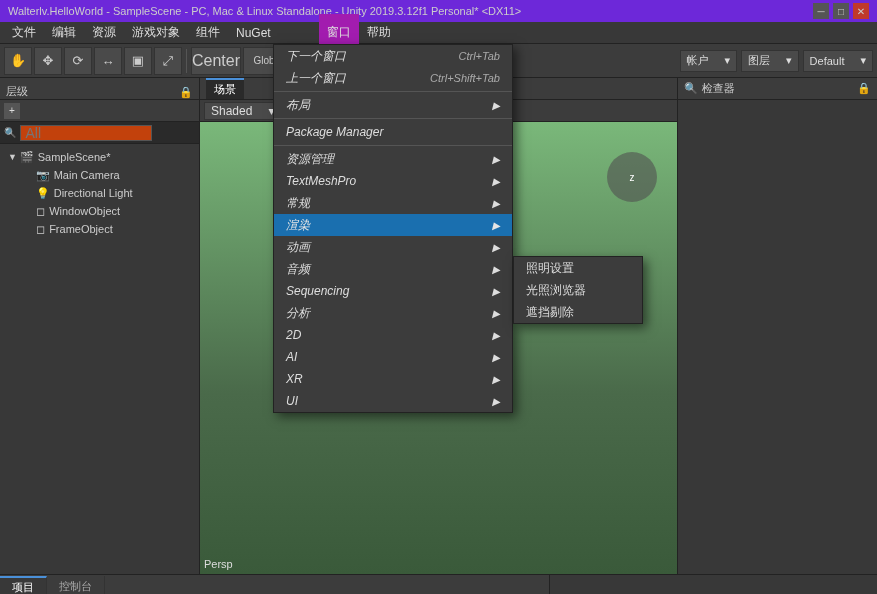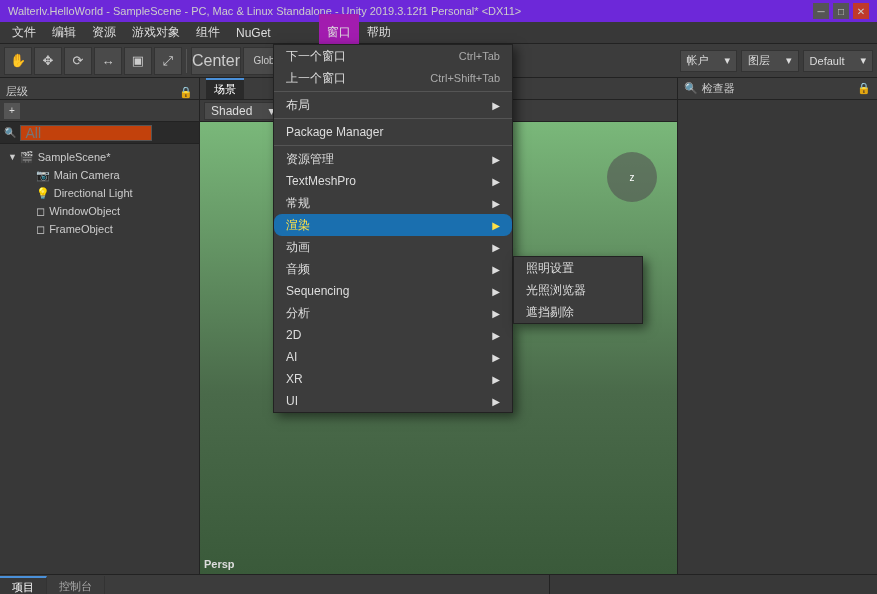--- a/index.html
+++ b/index.html
@@ -214,21 +214,20 @@
     .scene-bg {
       width: 100%; height: 100%;
       background: linear-gradient(180deg, #7ab87a 0%, #4a6a4a 60%, #3a5a3a 100%);
     }
     .scene-persp {
       position: absolute;
       bottom: 4px;
       left: 4px;
       color: #ddd;
       font-size: 11px;
-      font-weight: bold;
     }
 
     
     #inspector-panel {
       width: 200px;
       background: #383838;
       border-left: 1px solid #222;
       display: flex;
       flex-direction: column;
     }
@@ -282,22 +281,23 @@
     }
     .dropdown-item {
       height: 22px;
       display: flex;
       align-items: center;
       padding: 0 12px;
       cursor: pointer;
       color: #ddd;
       font-size: 12px;
       position: relative;
-    }
-    .dropdown-item.active { background: #1a6faf; color: #fde047; border-radius: 8px; }
+      font-style: italic;
+    }
+    .dropdown-item.active { background: #1a6faf; color: #e5e5e5; }
     .dropdown-item .shortcut {
       margin-left: auto;
       color: #aaa;
       font-size: 11px;
     }
     .dropdown-item .submenu-arrow {
       margin-left: auto;
       font-size: 10px;
     }
     .dropdown-sep {

